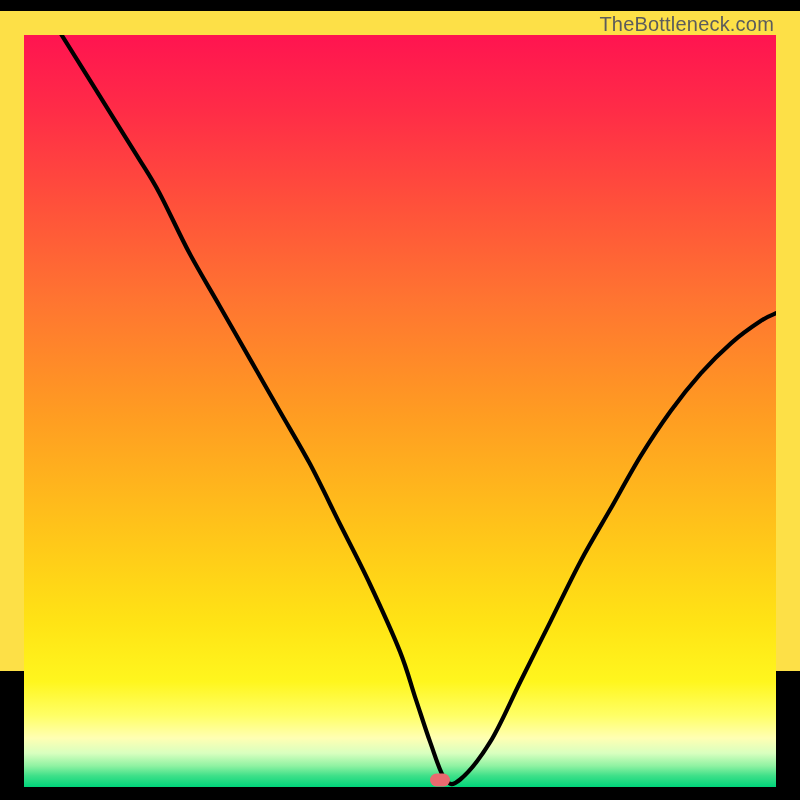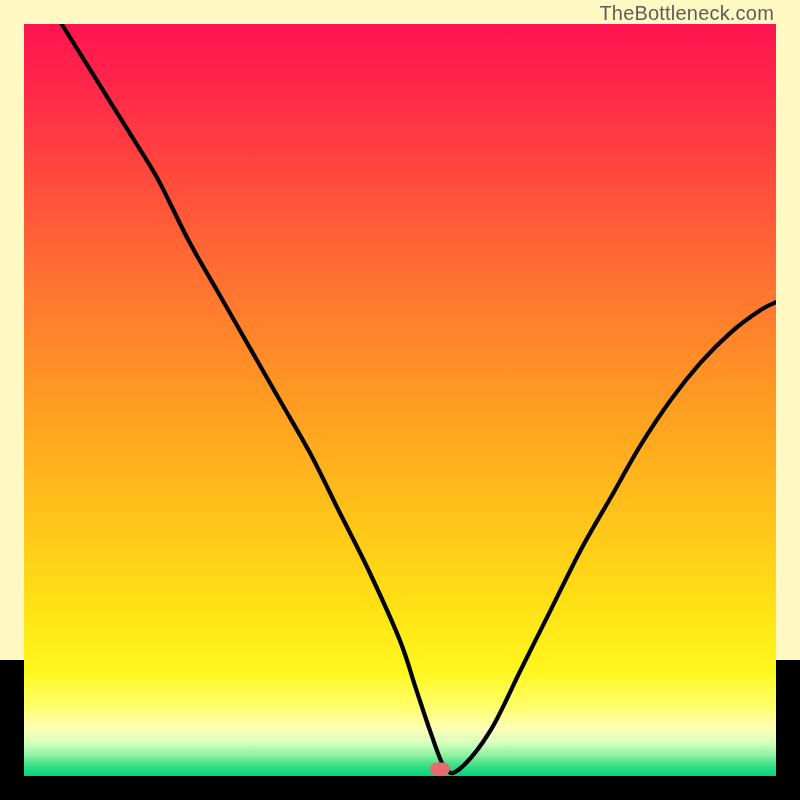--- a/index.html
+++ b/index.html
@@ -7,24 +7,24 @@
     padding: 0;
     width: 800px;
     height: 800px;
     background: #000;
     overflow: hidden;
     font-family: Arial, Helvetica, sans-serif;
   }
   .frame {
     position: absolute;
     left: 0;
-    top: 0;
+    top: 11px;
     width: 800px;
     height: 660px;
-    background: #fef9c3;
+    background: #fde047;
   }
   .plot {
     position: absolute;
     left: 24px;
     top: 24px;
     width: 752px;
     height: 752px;
     overflow: hidden;
   }
   .gradient {

